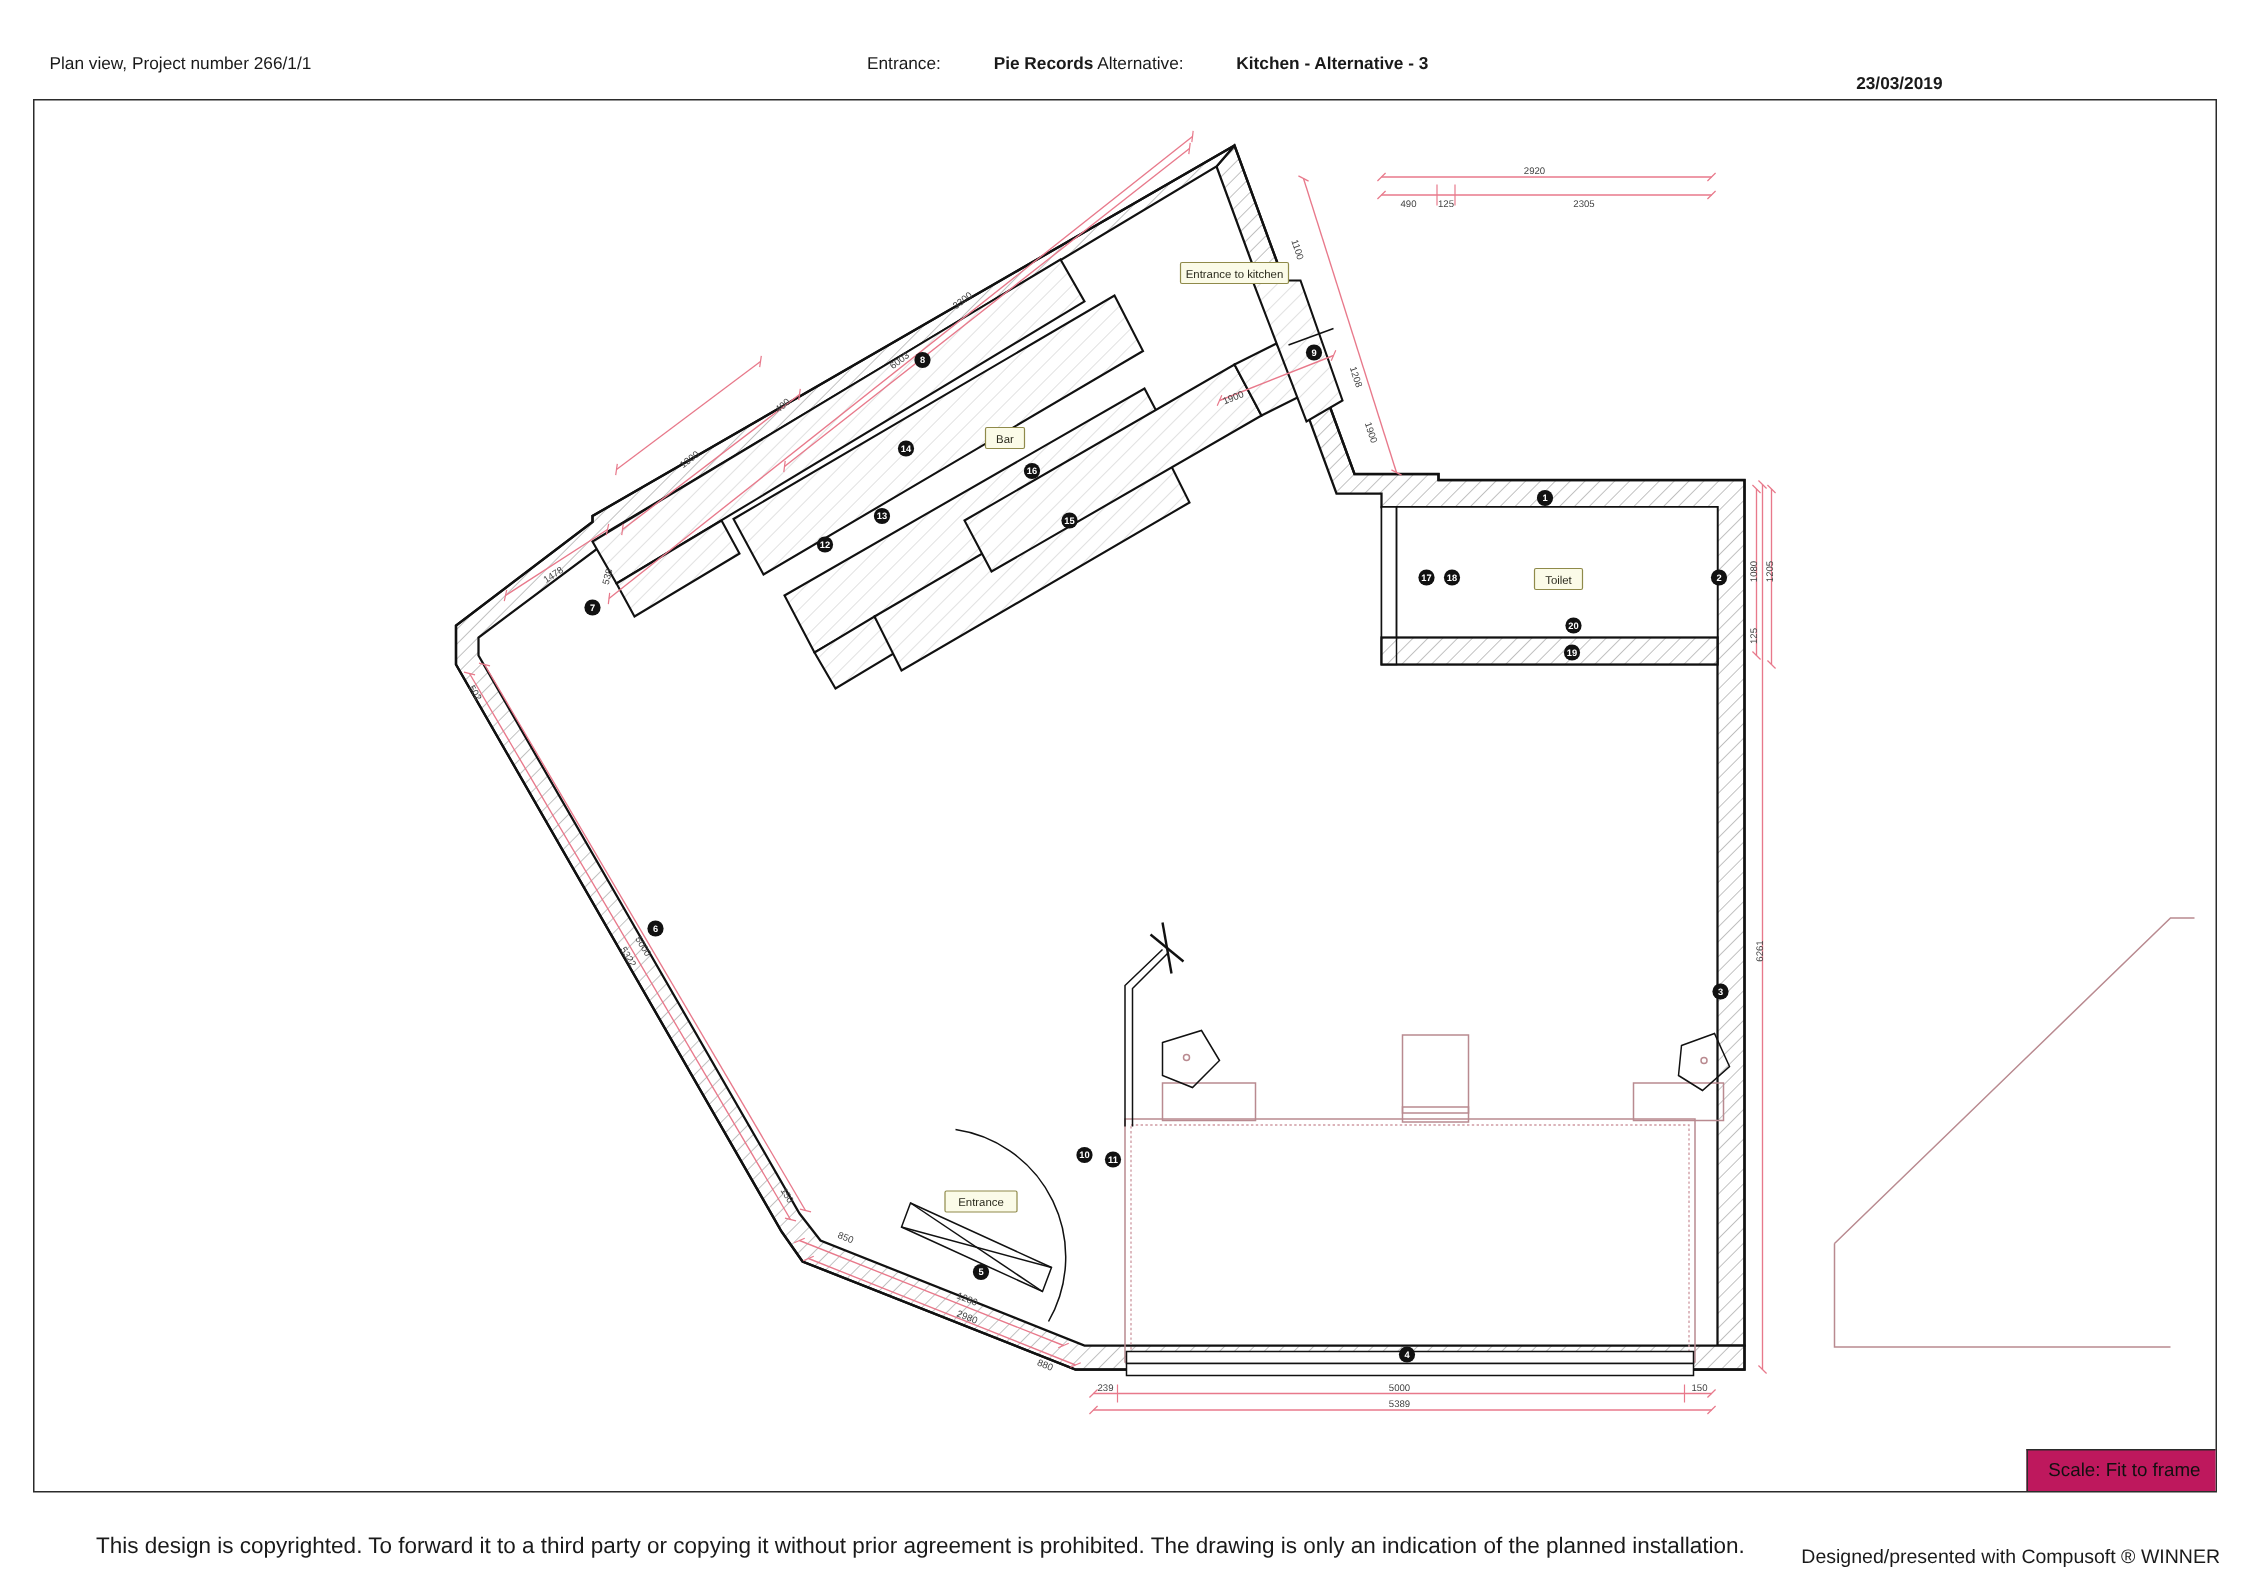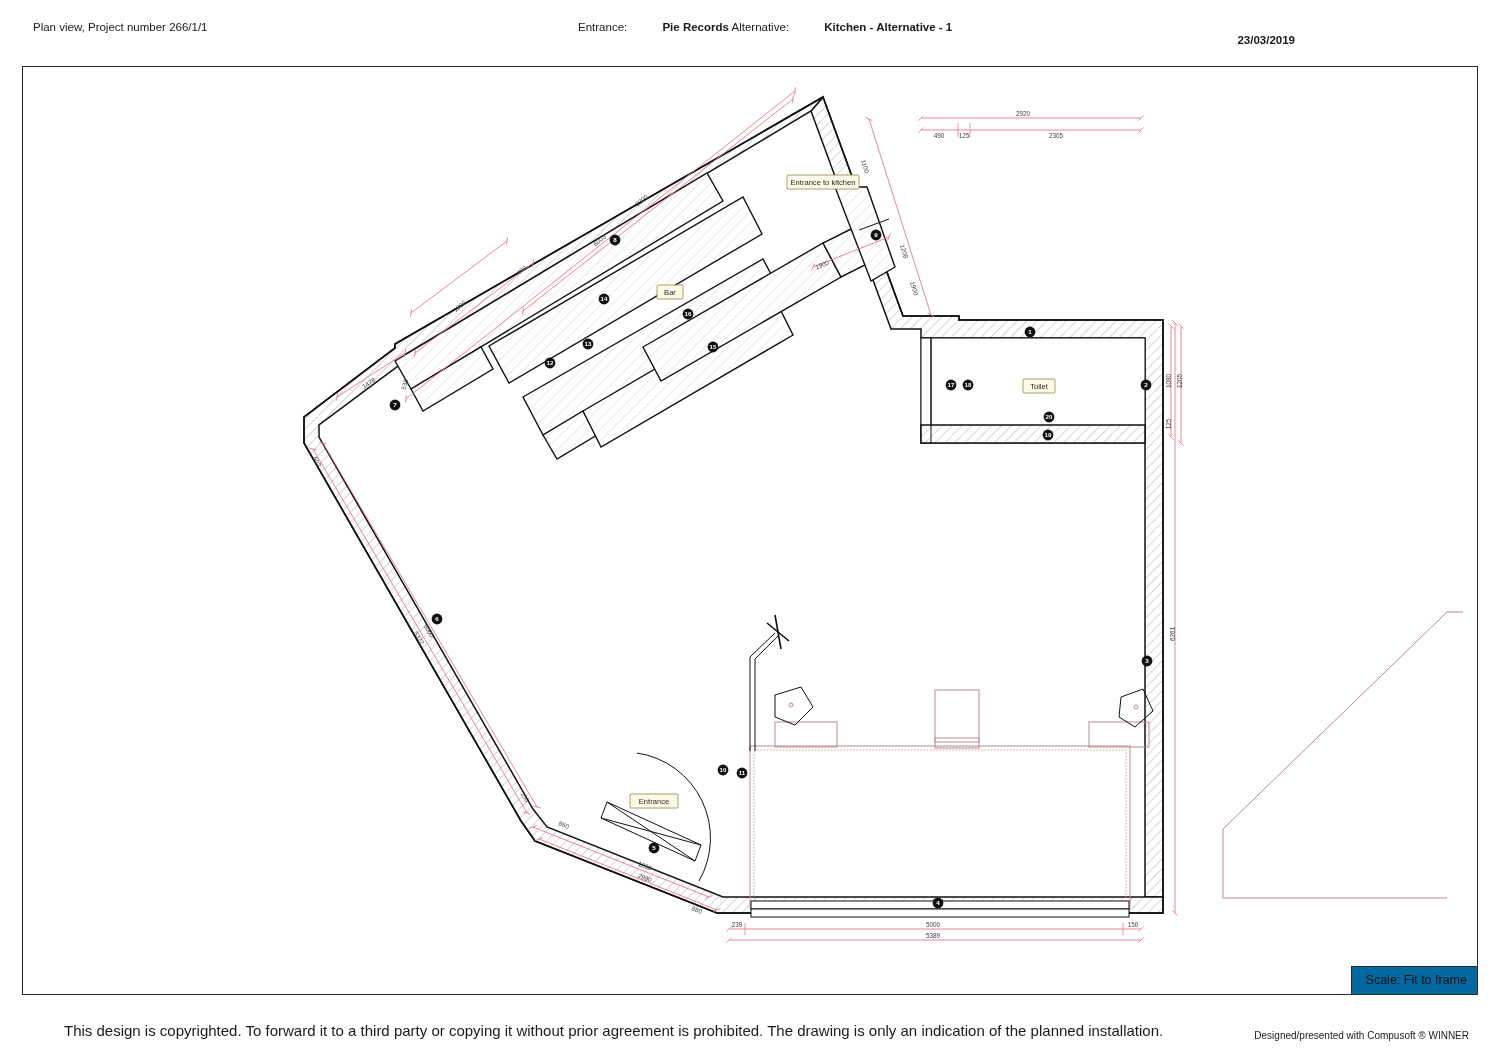--- a/index.html
+++ b/index.html
@@ -1,33 +1,33 @@
 <!DOCTYPE html>
 <html><head>
 <meta charset="utf-8">
 <style>
   html,body{margin:0;padding:0;background:#ffffff;}
   body{
     width:1500px;height:1061px;position:relative;overflow:hidden;
     font-family:"Liberation Sans", sans-serif;
     color:#111;
   }
-  .hdr{position:absolute;top:0;left:0;width:1328px;height:50px;}
+  .hdr{position:absolute;top:16px;left:0;width:1328px;height:50px;}
   .hdr-left{position:absolute;left:33px;top:21px;font-size:11.5px;color:#1a1a1a;white-space:nowrap;}
   .hdr-center{position:absolute;left:578px;top:21px;font-size:11.5px;color:#1a1a1a;white-space:nowrap;}
   .hdr-center b{font-weight:bold;margin-left:32px;}
   .hdr-right{position:absolute;right:33px;top:21px;font-size:11.5px;font-weight:bold;color:#1a1a1a;white-space:nowrap;margin-top:13px;}
 
   .frame{position:absolute;left:22px;top:66px;width:1456px;height:929px;border:1px solid #2b2b2b;box-sizing:border-box;background:#fff;}
 
   .scale-box{position:absolute;right:0px;bottom:0px;border-left:1px solid #2b2b2b;border-top:1px solid #2b2b2b;
-    padding:6px 10px 7px 14px;font-size:12.5px;background:#0369a1;white-space:nowrap;}
+    padding:6px 10px 7px 14px;font-size:12.5px;background:#be185d;white-space:nowrap;}
 
   .foot-left{position:absolute;left:20px;top:1022px;font-size:15px;color:#1a1a1a;white-space:nowrap;margin-left:44px;}
-  .foot-right{position:absolute;right:31px;top:1030px;font-size:10px;color:#1a1a1a;white-space:nowrap;}
+  .foot-right{position:absolute;right:20px;top:1030px;font-size:13px;color:#1a1a1a;white-space:nowrap;}
 
   svg.plan{position:absolute;left:0;top:0;width:1456px;height:929px;display:block;}
 
   .wall-out{fill:none;stroke:#111;stroke-width:1.6;}
   .wall-hatch-fill{fill:url(#hatch);stroke:#111;stroke-width:1.5;}
   .thin{fill:none;stroke:#111;stroke-width:1;}
   .thin-fill{fill:#fff;stroke:#111;stroke-width:1;}
   .unit-hatch{fill:url(#hatchlite);stroke:#111;stroke-width:1.4;}
   .dim{stroke:#e8798b;stroke-width:0.9;fill:none;}
   .dim2{stroke:#e8798b;stroke-width:0.8;fill:none;}
@@ -41,21 +41,21 @@
 </style>
 </head>
 <body>
 
 <div class="hdr">
   <div class="hdr-left">Plan view, Project number 266/1/1</div>
   <div class="hdr-center">
     <span>Entrance:</span>
     <b>Pie Records</b>
     <span>Alternative:</span>
-    <b>Kitchen - Alternative - 1</b>
+    <b>Kitchen - Alternative - 3</b>
   </div>
   <div class="hdr-right">23/03/2019</div>
 </div>
 
 <div class="frame">
 
   <svg class="plan" viewBox="0 0 1456 929">
     <defs>
       <pattern id="hatch" width="7" height="7" patternTransform="rotate(45)" patternUnits="userSpaceOnUse">
         <rect width="7" height="7" fill="#ffffff"></rect>

